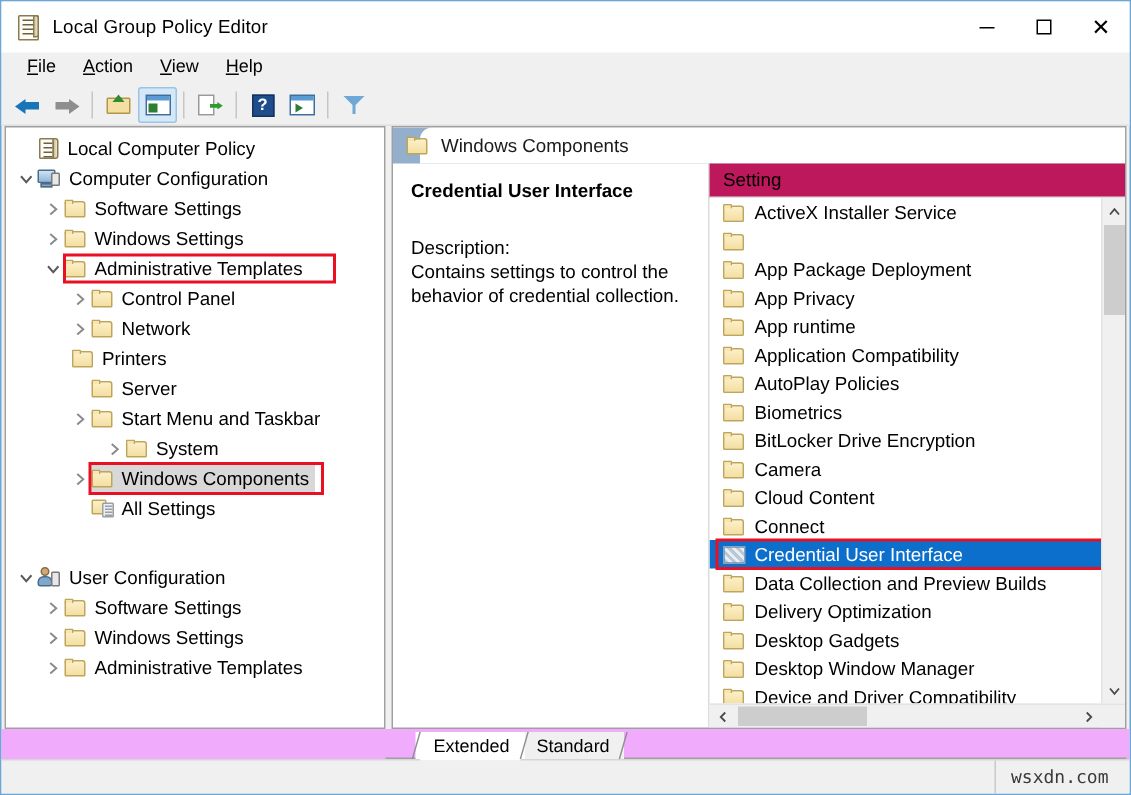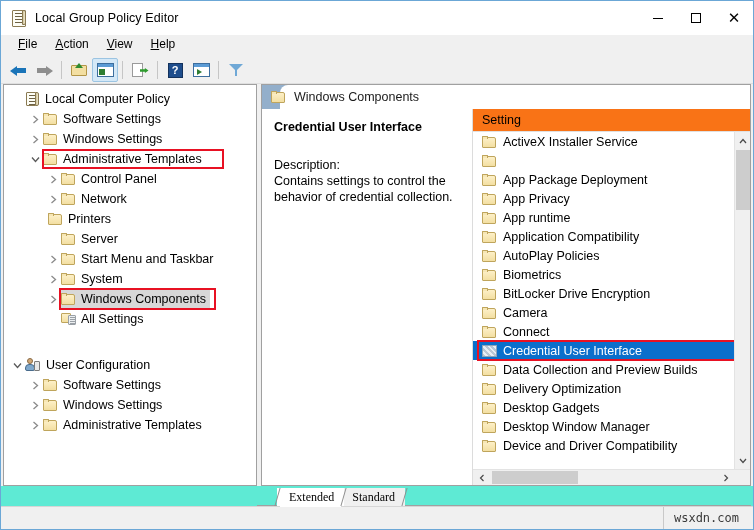--- a/index.html
+++ b/index.html
@@ -242,21 +242,21 @@
     width:210px;flex:0 0 210px;padding:10px 12px 0 12px;box-sizing:border-box;
     font-size:12.5px;line-height:16px;
   }
   .desc-title{font-weight:bold;margin-bottom:22px;}
   .desc-body{}
   .vsep{width:1px;background:#dcdcdc;flex:0 0 1px;margin-top:0;}
   
   .list{flex:1 1 auto;display:flex;flex-direction:column;min-width:0;position:relative;}
   .list-head{
     height:22px;flex:0 0 22px;display:flex;align-items:center;
-    border-bottom:1px solid #e0e0e0;background:#f97316;padding-left:9px;font-size:12.5px;
+    border-bottom:1px solid #e0e0e0;background:#be185d;padding-left:9px;font-size:12.5px;
   }
   .list-body{flex:1 1 auto;position:relative;overflow:hidden;}
   .srow{
     height:19px;display:flex;align-items:center;padding-left:9px;font-size:12.5px;
     white-space:nowrap;position:relative;
   }
   .srow .fold{margin-right:6px;}
   .srow.selected{background:#0b6fcb;color:#fff;}
   .ico-hatch{
     width:15px;height:12px;flex:0 0 15px;margin-right:6px;
@@ -284,21 +284,21 @@
   .hs-lt,.hs-rt{
     position:absolute;top:0;width:17px;height:15px;display:flex;
     align-items:center;justify-content:center;color:#5a5a5a;font-size:9px;
   }
   .hs-lt{left:0;} .hs-rt{right:16px;}
   .hs-thumb{position:absolute;left:19px;top:1px;height:13px;width:86px;background:#cdcdcd;}
   .hs-corner{position:absolute;right:0;top:0;width:16px;height:15px;background:#f0f0f0;}
   
   .tabs{
     height:20px;flex:0 0 20px;display:flex;align-items:flex-end;
-    padding-left:276px;background:#5eead4;position:relative;font-family:Liberation Serif, serif;
+    padding-left:276px;background:#f0abfc;position:relative;
   }
   .tabline{
     position:absolute;left:256px;right:2px;bottom:0;height:1px;background:#a0a0a0;
   }
   .tab{
     height:18px;display:flex;align-items:center;padding:0 10px 0 12px;
     font-size:12px;position:relative;margin-right:-4px;
     background:#f0f0f0;
   }
   .tab:before{
@@ -399,20 +399,33 @@
 
         <div class="trow" style="padding-left:5px;">
           <span class="twist"></span>
           <span class="ico-policy">
               <i class="pg"></i>
               <i class="rl"></i>
             </span>
           <span class="tlabel">Local Computer Policy</span>
         </div>
 
+        <div class="trow" style="padding-left:5px;">
+          <span class="twist">
+            <svg width="9" height="9" viewBox="0 0 9 9">
+                <path d="M1 2.5 L4.5 6.5 L8 2.5" fill="none" stroke="#5a5a5a" stroke-width="1.3"></path>
+              </svg>
+          </span>
+          <span class="ico-comp">
+              <i class="mon"></i>
+              <i class="base"></i>
+              <i class="pin"></i>
+            </span>
+          <span class="tlabel">Computer Configuration</span>
+        </div>
 
         <div class="trow" style="padding-left:23px;">
           <span class="twist">
             <svg width="9" height="9" viewBox="0 0 9 9">
                 <path d="M2.5 1 L6.5 4.5 L2.5 8" fill="none" stroke="#8a8a8a" stroke-width="1.3"></path>
               </svg>
           </span>
           <span class="fold"></span>
           <span class="tlabel">Software Settings</span>
         </div>
@@ -473,21 +486,21 @@
         <div class="trow" style="padding-left:41px;">
           <span class="twist">
             <svg width="9" height="9" viewBox="0 0 9 9">
                 <path d="M2.5 1 L6.5 4.5 L2.5 8" fill="none" stroke="#8a8a8a" stroke-width="1.3"></path>
               </svg>
           </span>
           <span class="fold"></span>
           <span class="tlabel">Start Menu and Taskbar</span>
         </div>
 
-        <div class="trow" style="padding-left:41px;text-align:right;">
+        <div class="trow" style="padding-left:64px;text-align:right;">
           <span class="twist">
             <svg width="9" height="9" viewBox="0 0 9 9">
                 <path d="M2.5 1 L6.5 4.5 L2.5 8" fill="none" stroke="#8a8a8a" stroke-width="1.3"></path>
               </svg>
           </span>
           <span class="fold"></span>
           <span class="tlabel">System</span>
         </div>
 
         <div class="trow" style="padding-left:41px;">
@@ -617,20 +630,24 @@
               <span class="fold"></span>
               <span>Biometrics</span>
             </div>
             <div class="srow">
               <span class="fold"></span>
               <span>BitLocker Drive Encryption</span>
             </div>
             <div class="srow">
               <span class="fold"></span>
               <span>Camera</span>
+            </div>
+            <div class="srow">
+              <span class="fold"></span>
+              <span>Cloud Content</span>
             </div>
             <div class="srow">
               <span class="fold"></span>
               <span>Connect</span>
             </div>
 
             <div class="srow selected">
               <span class="ico-hatch"></span>
               <span>Credential User Interface</span>
               <span class="redbox" style="left:4px;right:12px;top:-1px;bottom:-1px;"></span>

